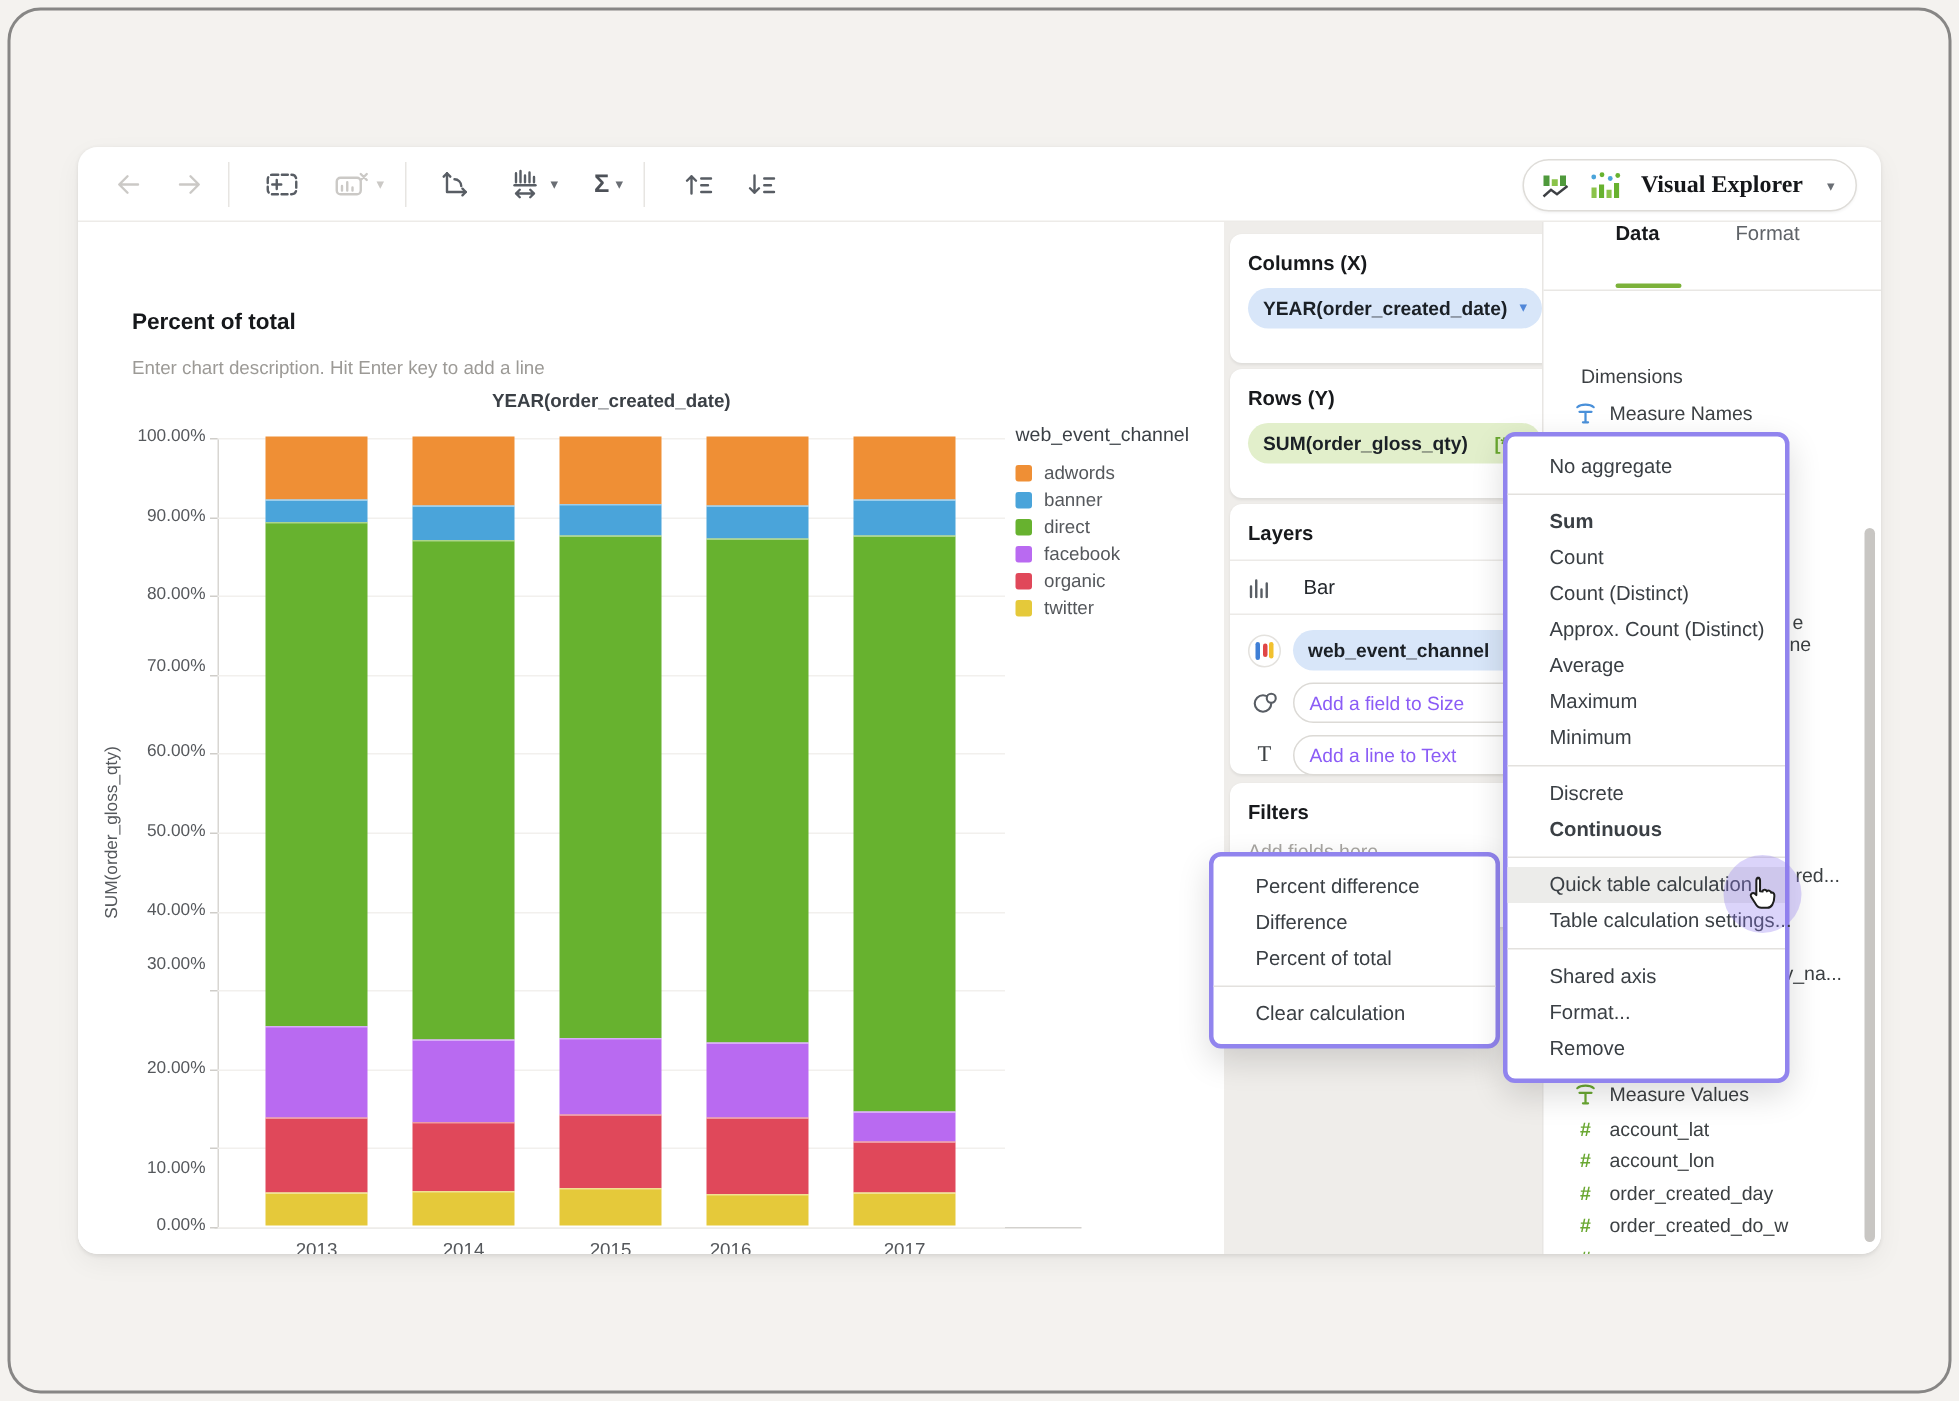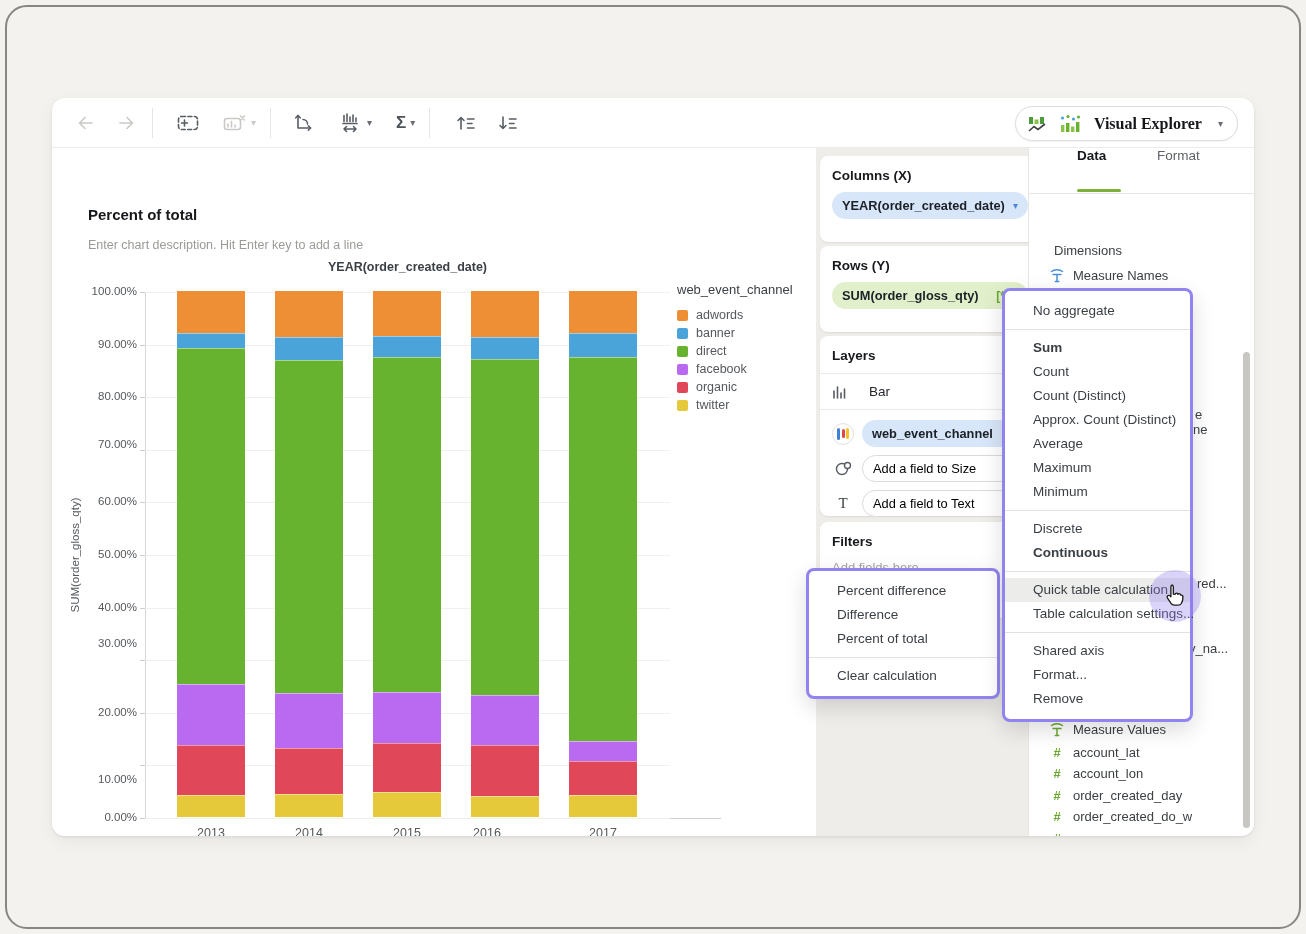--- a/index.html
+++ b/index.html
@@ -55,21 +55,21 @@
 .shelf-card { position:absolute; left:4px; width:220px; background:#fff; border-radius:8px; box-shadow:0 1px 2px rgba(0,0,0,.07); padding:12px; }
 .shelf-header { font-size:13.5px; font-weight:bold; color:#17191c; }
 .pill { display:flex; align-items:center; height:27px; border-radius:14px; padding:0 10px; margin-top:9px; cursor:pointer; }
 .pill-blue { background:#d8e6f9; }
 .pill-green { background:#e2efcb; }
 .pill-label { font-size:12.8px; font-weight:bold; color:#1b2026; white-space:nowrap; overflow:hidden; }
 .pill-caret-blue { color:#5187d8; font-size:10px; margin-left:auto; }
 .pill-caret-green { color:#69a72f; font-size:10px; margin-left:auto; }
 .pill-badge { color:#69a72f; font-size:12px; font-weight:bold; margin-left:auto; margin-right:4px; }
 .pill-ghost { background:#fff; border:1px solid #dcdad6; flex:1; }
-.pill-ghost .ph { font-size:12.8px; color:#000000; }
+.pill-ghost .ph { font-size:12.8px; color:#8b5cf6; }
 .card-divider { height:1px; background:#eceae7; margin:10px -12px; }
 .layer-type-row { display:flex; align-items:center; gap:21px; margin-top:10px; }
 .layer-type-label { font-size:13.5px; color:#24282d; }
 .layer-row { display:flex; align-items:center; margin-top:8px; }
 .layer-icon { width:22px; flex:0 0 22px; margin-right:8px; display:flex; justify-content:center; }
 .color-circle { width:22px; height:22px; border-radius:50%; background:#fff; border:1px solid #e4e2de; display:flex; align-items:center; justify-content:center; gap:1.5px; }
 .color-circle i { width:3px; border-radius:2px; display:block; }
 .layer-row .pill { margin-top:0; flex:1; }
 .filters-ph { font-size:13px; color:#a7a5a1; margin-top:11px; }
 
@@ -367,21 +367,21 @@
                 </svg>
             </span>
             <div class="pill pill-ghost">
               <span class="ph">Add a field to Size</span>
             </div>
           </div>
 
           <div class="layer-row">
             <span class="layer-icon" style="font-family:'Liberation Serif','DejaVu Serif',serif;font-size:15px;color:#3c4043;">T</span>
             <div class="pill pill-ghost">
-              <span class="ph">Add a field to Text</span>
+              <span class="ph">Add a line to Text</span>
             </div>
           </div>
 
           <div class="layer-row">
             <span class="layer-icon">
               <svg width="16" height="15" viewBox="0 0 16 15">
                 <rect x="5.5" y="1.5" width="4.5" height="4.5" stroke="#585d64" stroke-width="1.3" fill="none"></rect>
                 <rect x="1" y="9" width="4.5" height="4.5" stroke="#585d64" stroke-width="1.3" fill="none"></rect>
                 <rect x="10" y="9" width="4.5" height="4.5" stroke="#585d64" stroke-width="1.3" fill="none"></rect>
                 <path d="M8 6 v1.5 M3.2 9 v-1.5 h9.5 V9" stroke="#585d64" stroke-width="1.1" fill="none"></path>

